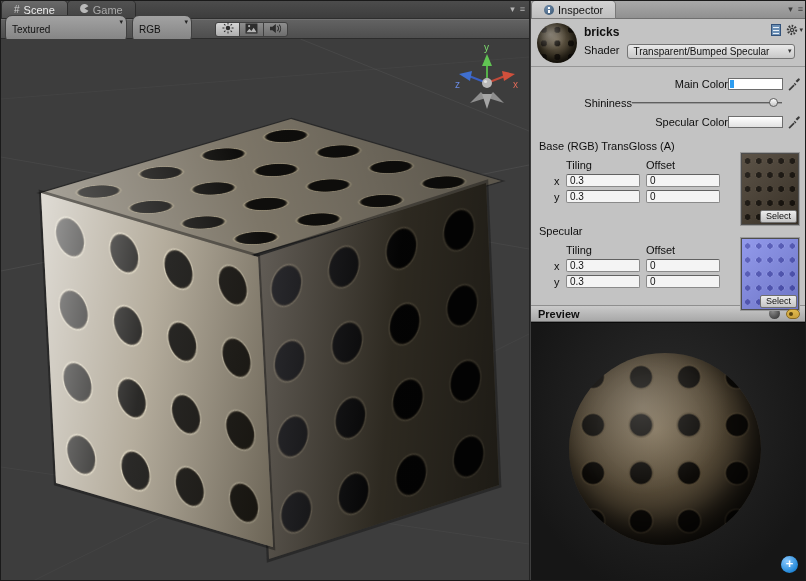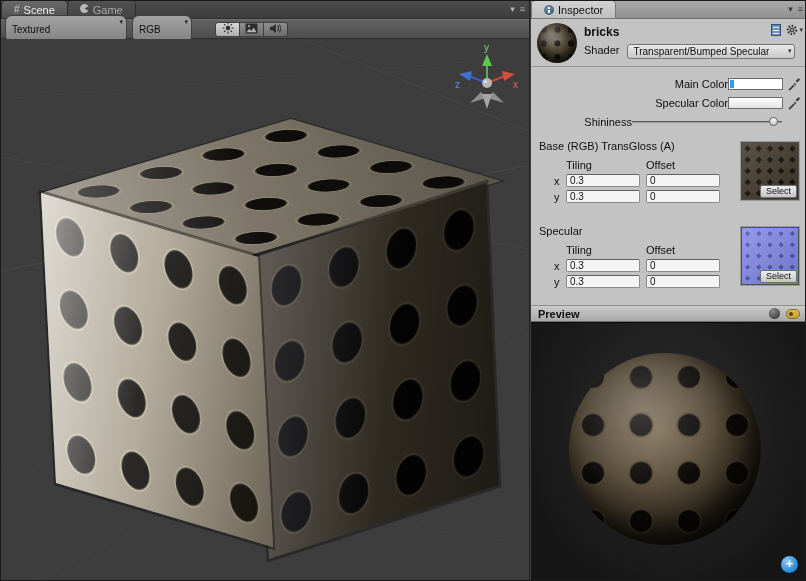--- a/index.html
+++ b/index.html
@@ -104,21 +104,21 @@
 .slider .track{position:absolute;left:0;right:0;top:6px;height:2px;background:#9a9a9a;border-top:1px solid #5f5f5f;}
 .slider .handle{position:absolute;top:2px;left:91%;width:9px;height:9px;border-radius:50%;background:linear-gradient(#fdfdfd,#c6c6c6);border:1px solid #5f5f5f;}
 
 .tex-sec{position:relative;flex:none;margin-top:9px;padding:0 16px 0 8px;min-height:76px;}
 .sec-label{font-size:11px;color:#0f0f0f;margin-bottom:7px;}
 .tileheads{display:flex;font-size:11px;color:#0f0f0f;margin-left:27px;margin-bottom:3px;}
 .tileheads .th{width:80px;}
 .trow{display:flex;align-items:center;margin-left:15px;margin-bottom:3px;}
 .trow .axis{width:12px;font-size:11px;color:#0f0f0f;}
 .trow input{width:74px;height:13px;margin-right:6px;font-size:10px;padding:0 3px;background:#f4f4f4;border:1px solid #8a8a8a;border-top-color:#616161;border-radius:2px;color:#111;outline:none;}
-.tex-thumb{position:absolute;right:8px;top:2px;width:58px;height:58px;border:1px solid #4e4e4e;box-shadow:0 0 0 1px #9a9a9a;}
+.tex-thumb{position:absolute;right:8px;top:13px;width:58px;height:72px;border:1px solid #4e4e4e;box-shadow:0 0 0 1px #9a9a9a;}
 .tex-thumb.base{
   background-color:var(--base-map-tint,#4a4033);
   background-image:
     linear-gradient(135deg, rgba(255,255,255,.10), rgba(0,0,0,.25)),
     radial-gradient(circle, #140f09 0 30%, #5d5040 35%, rgba(0,0,0,0) 40%);
   background-size:100% 100%, 20% 20%;}
 .tex-thumb.normal{
   background-color:var(--normalmap-tint,#8089e8);
   background-image:
     linear-gradient(135deg, rgba(255,255,255,.15), rgba(0,0,0,.15)),
@@ -306,37 +306,37 @@
           </div>
         <span class="dropper">
           <svg width="14" height="14" viewBox="0 0 14 14">
             <path d="M1.5 12.5l5-5 1.2 1.2-5 5z" fill="#3a3a3a"></path>
             <path d="M6.8 6.7l.9-.9 1.7 1.7-.9.9z" fill="#3a3a3a"></path>
             <path d="M8.6 4l1.6 1.6 2.3-2.3a1.13 1.13 0 0 0-1.6-1.6z" fill="#3a3a3a"></path>
           </svg>
         </span>
       </div>
       <div class="prop-row">
+        <span class="plabel">Shininess</span>
+        <div class="slider">
+          <div class="track"></div>
+          <div class="handle"></div>
+        </div>
+      </div>
+      <div class="prop-row">
         <span class="plabel">Specular Color</span>
         <div class="colorfield spec"></div>
         <span class="dropper">
           <svg width="14" height="14" viewBox="0 0 14 14">
             <path d="M1.5 12.5l5-5 1.2 1.2-5 5z" fill="#3a3a3a"></path>
             <path d="M6.8 6.7l.9-.9 1.7 1.7-.9.9z" fill="#3a3a3a"></path>
             <path d="M8.6 4l1.6 1.6 2.3-2.3a1.13 1.13 0 0 0-1.6-1.6z" fill="#3a3a3a"></path>
           </svg>
         </span>
       </div>
-      <div class="prop-row">
-        <span class="plabel">Shininess</span>
-        <div class="slider">
-          <div class="track"></div>
-          <div class="handle"></div>
-        </div>
-      </div>
     </div>
 
     <div class="tex-sec">
       <div class="sec-label">Base (RGB) TransGloss (A)</div>
       <div class="tileheads">
         <span class="th">Tiling</span>
         <span class="th">Offset</span>
       </div>
       <div class="trow">
         <span class="axis">x</span>

